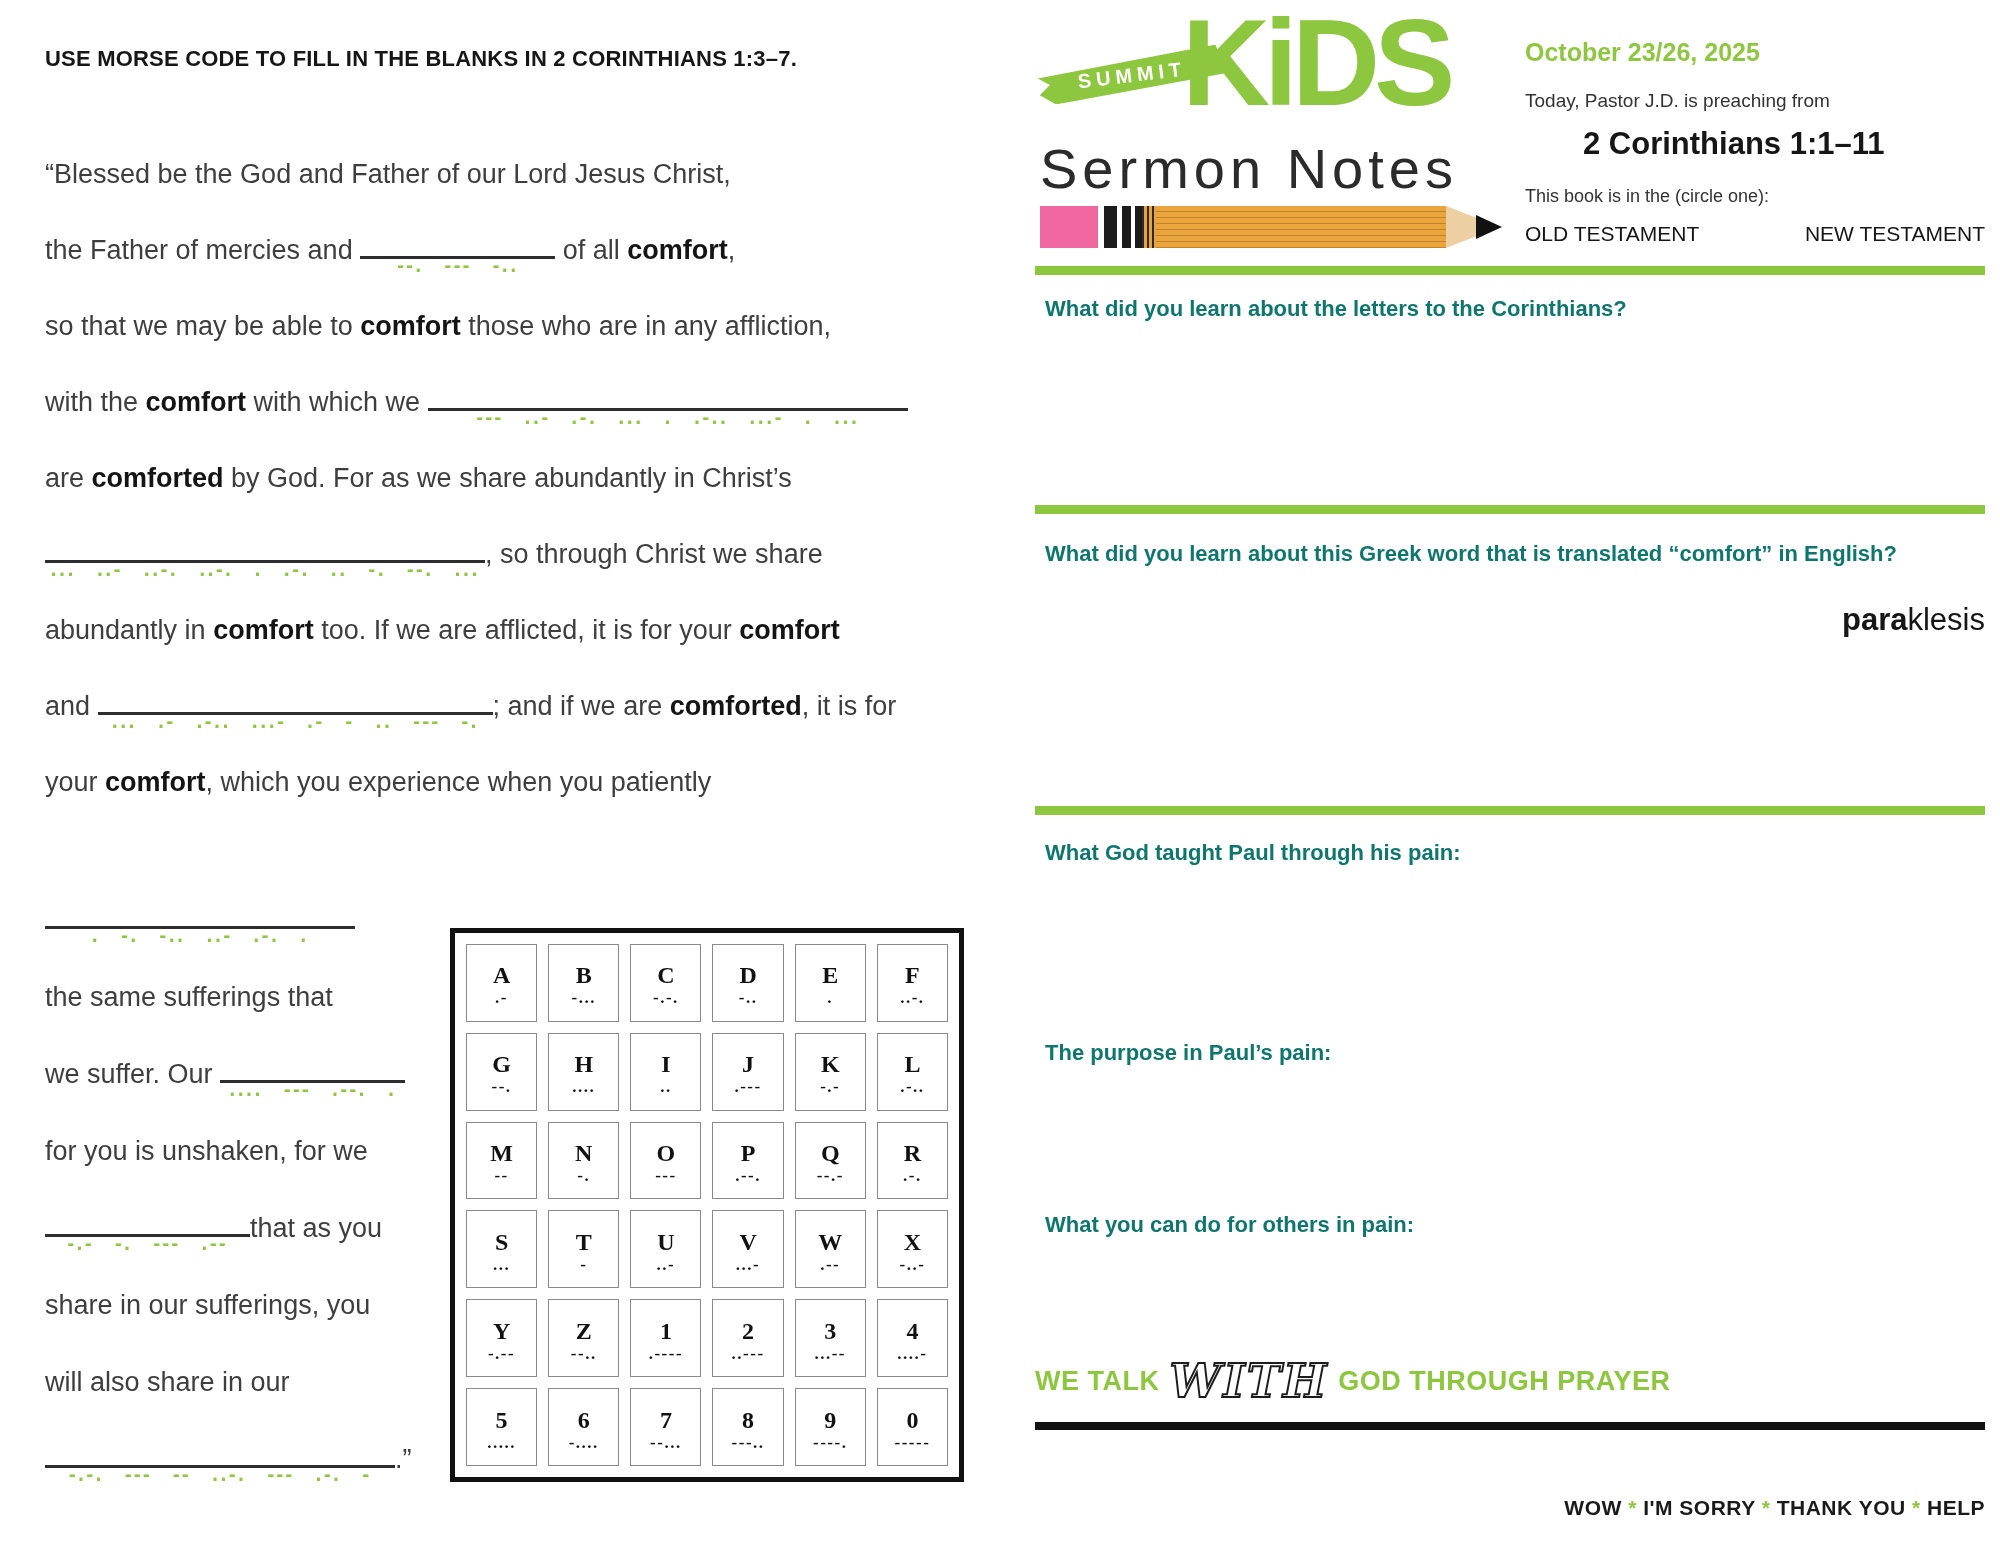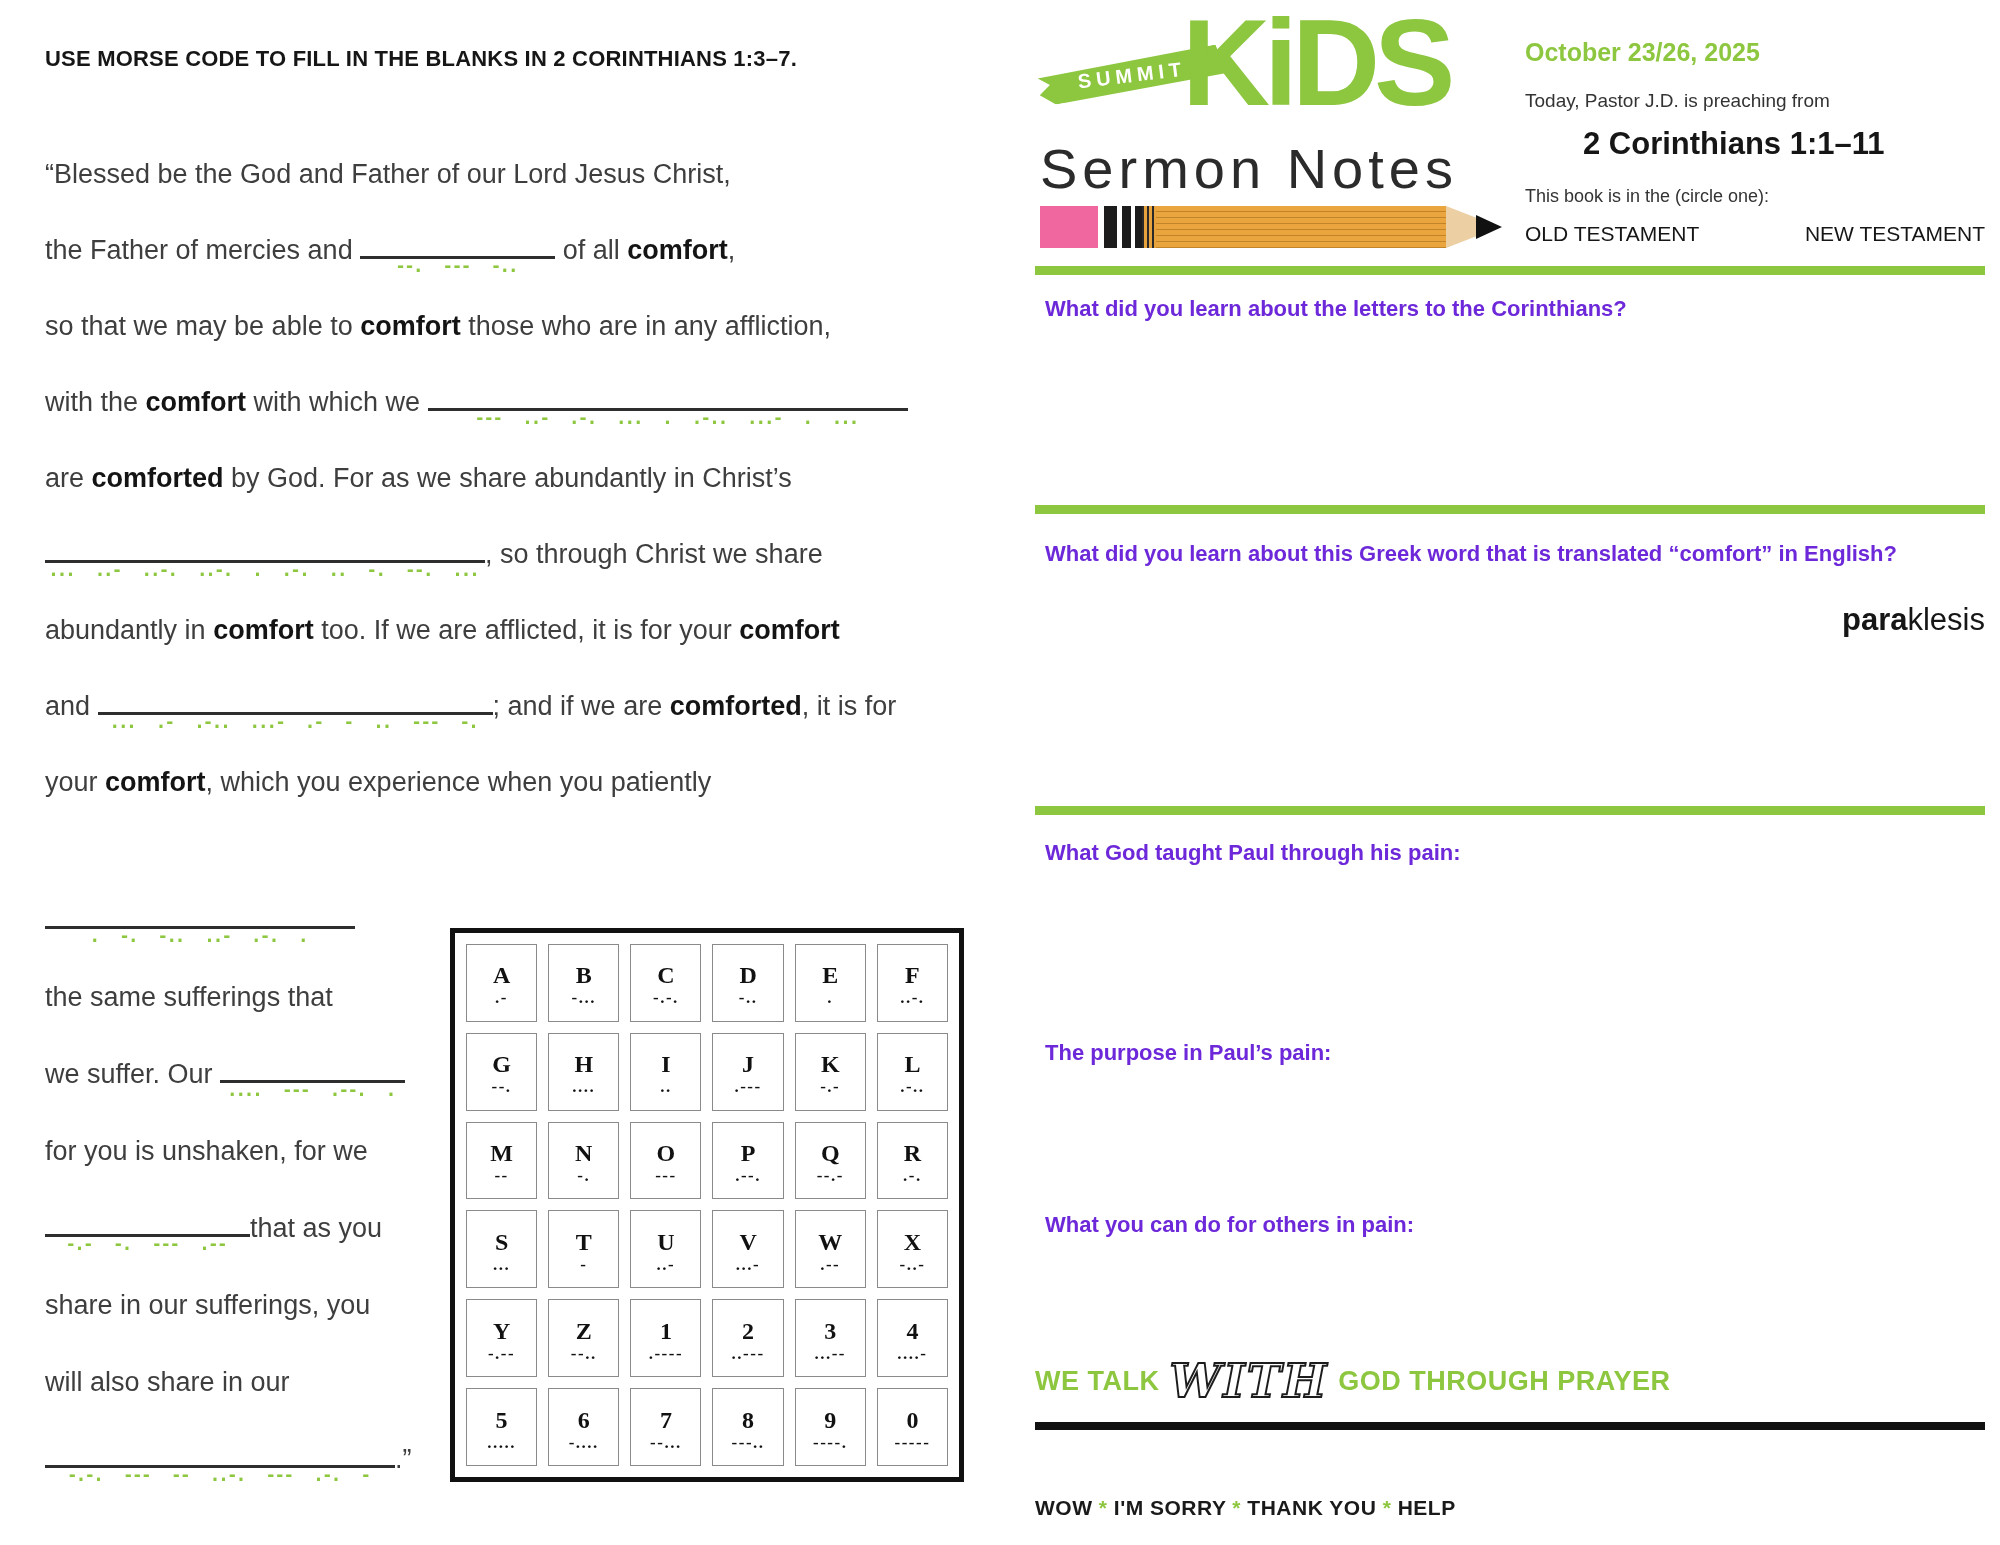--- a/index.html
+++ b/index.html
@@ -60,31 +60,31 @@
     clip-path:polygon(0 0,100% 50%,0 100%);}
 
   
   #date{left:1525px;top:38px;font-size:25px;font-weight:700;color:var(--green);}
   #preaching{left:1525px;top:90px;font-size:19px;color:#333;}
   #passage-ref{left:1583px;top:126px;font-size:31px;font-weight:700;color:#161616;}
   #circle-label{left:1525px;top:186px;font-size:18px;color:#333;}
   #testaments{left:1525px;top:222px;width:460px;display:flex;justify-content:space-between;}
   #testaments span{font-size:21px;font-weight:400;color:#161616;}
 
-  .question{left:1045px;font-size:22px;font-weight:700;color:#6d28d9;}
+  .question{left:1045px;font-size:22px;font-weight:700;color:#0f766e;}
   #q1{top:296px;} #q2{top:541px;width:930px;} #q3{top:840px;} #q4{top:1040px;} #q5{top:1212px;}
   #greek-word{left:1035px;top:602px;width:950px;text-align:right;font-size:31px;color:#161616;}
   #greek-word .b{font-weight:700;}
 
   
   #footer1{left:1035px;top:1358px;width:950px;display:flex;align-items:center;justify-content:flex-start;gap:10px;}
   #footer1 .gword{color:var(--green);font-weight:700;font-size:27px;letter-spacing:.5px;}
   #footer1 .with{font-family:"DejaVu Serif","Liberation Serif",serif;font-style:italic;font-weight:700;
     font-size:46px;color:#ffffff;-webkit-text-stroke:2px #1c1c1c;letter-spacing:2px;line-height:1;}
-  #footer2{left:1035px;top:1496px;width:950px;text-align:left;font-size:21px;font-weight:700;color:#1a1a1a;letter-spacing:.5px;}
+  #footer2{left:1035px;top:1496px;width:950px;text-align:right;font-size:21px;font-weight:700;color:#1a1a1a;letter-spacing:.5px;}
   #footer2 .star{color:var(--green);}
 </style>
 </head>
 <body>
 
 <div id="left-title" class="abs">USE MORSE CODE TO FILL IN THE BLANKS IN 2 CORINTHIANS 1:3–7.</div>
 <div id="passage" class="abs">
     <div class="pline"><span>“Blessed be the God and Father of our Lord Jesus Christ,</span></div>
     <div class="pline"><span>the Father of mercies and </span><span class="blank" style="width: 195px;"><span class="morse">--. --- -..</span></span><span> of all </span><span class="bold">comfort</span><span>,</span></div>
     <div class="pline"><span>so that we may be able to </span><span class="bold">comfort</span><span> those who are in any affliction,</span></div>

